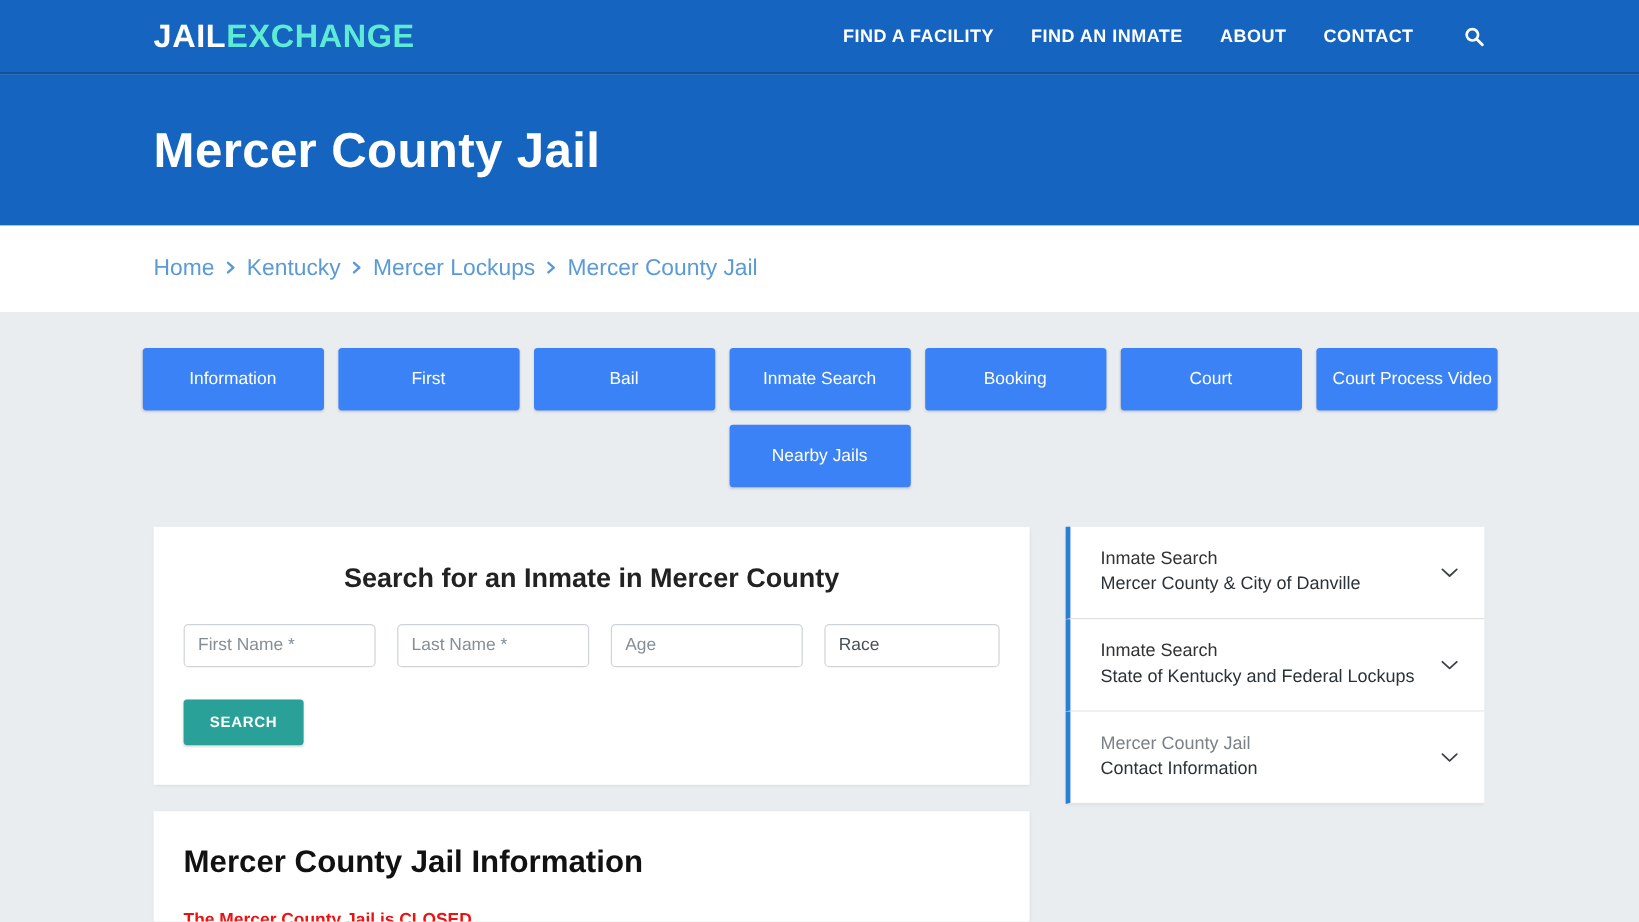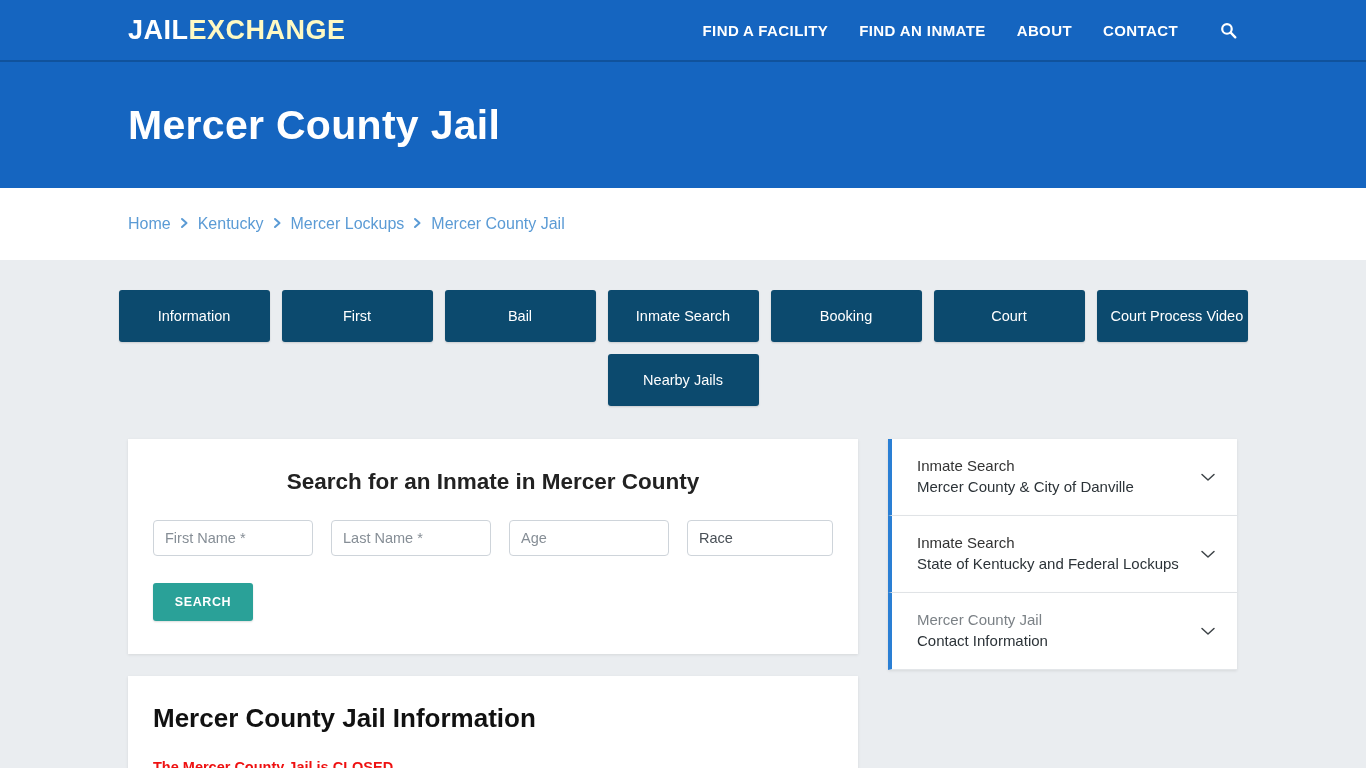--- a/index.html
+++ b/index.html
@@ -23,21 +23,21 @@
     position: relative;
   }
   .logo {
     font-size: 27px;
     font-weight: bold;
     letter-spacing: 0.5px;
     white-space: nowrap;
     line-height: 1;
   }
   .logo .jail { color: #ffffff; }
-  .logo .exchange { color: #fef9c3; text-align: center; }
+  .logo .exchange { color: #5eead4; text-align: center; }
 
   .navlinks {
     margin-left: auto;
     display: flex;
     align-items: center;
     gap: 31px;
   }
   .navlinks a {
     color: #ffffff;
     text-decoration: none;
@@ -74,21 +74,21 @@
   .breadcrumb-bar {
     background: #ffffff;
     height: 72px;
     display: flex;
     align-items: center;
     padding: 0 128px;
   }
   .breadcrumb {
     display: flex;
     align-items: center;
-    font-size: 16px;
+    font-size: 19px;
     gap: 9px;
   }
   .breadcrumb a {
     color: #5b9bd5;
     text-decoration: none;
     white-space: nowrap;
   }
   .breadcrumb .sep {
     color: #5b9bd5;
     font-size: 12px;
@@ -103,21 +103,21 @@
 
   
   .tabrow {
     display: flex;
     justify-content: center;
     gap: 12px;
     margin-bottom: 12px;
   }
   .tabrow.second { justify-content: center; }
   .tabbtn {
-    background: #0c4a6e;
+    background: #3b82f6;
     color: #ffffff;
     border: none;
     border-radius: 3px;
     height: 52px;
     min-width: 151px;
     font-size: 14.5px;
     font-family: "Liberation Sans", sans-serif;
     cursor: pointer;
     padding: 0 14px;
     white-space: nowrap;

